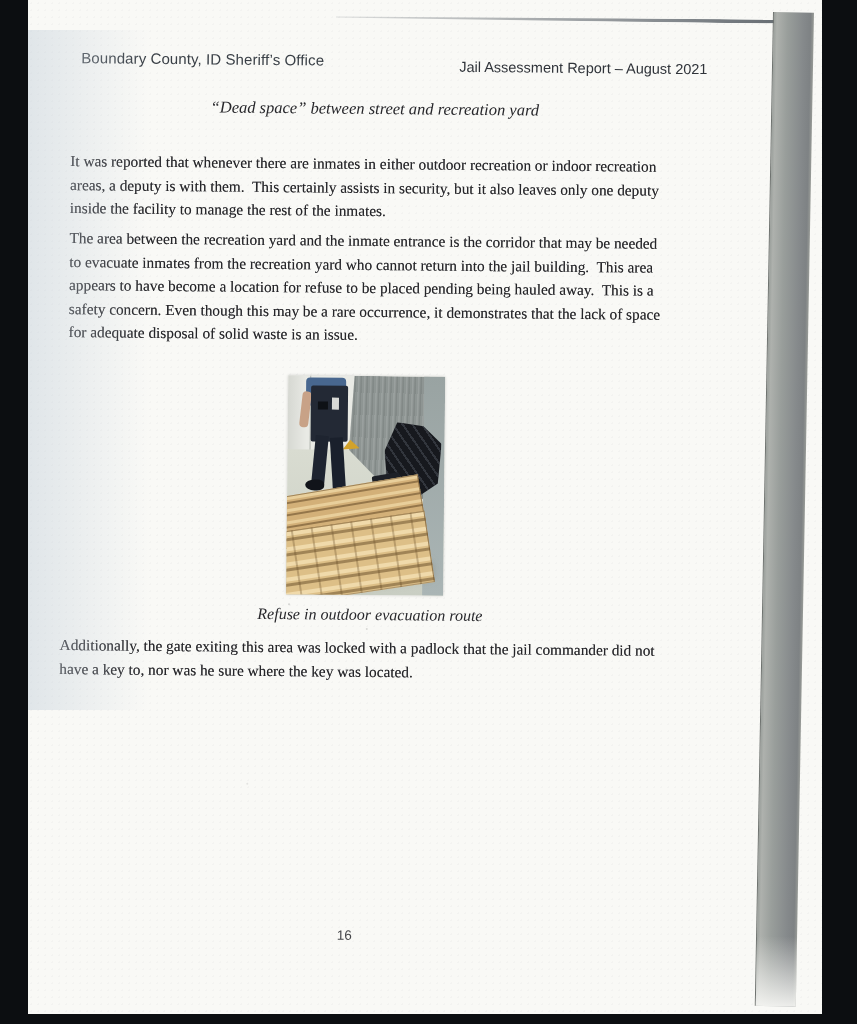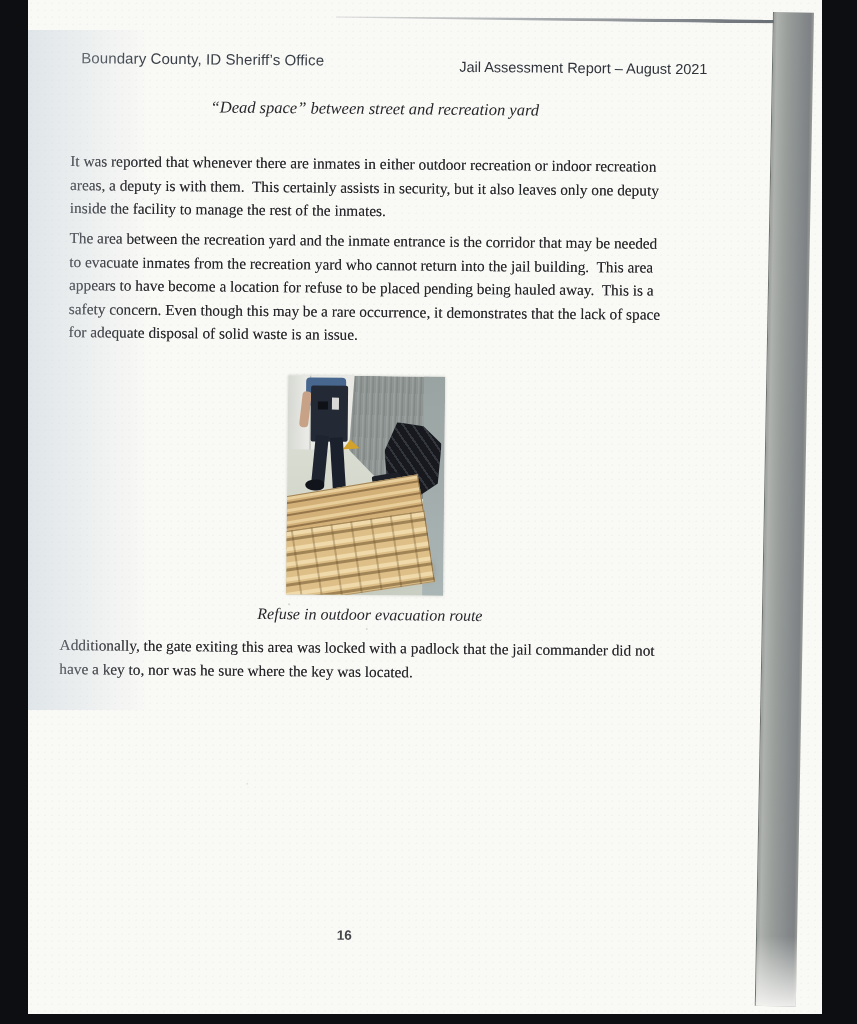--- a/index.html
+++ b/index.html
@@ -45,21 +45,21 @@
   .header-right{position:absolute;left:428px;top:58px;font-size:14.5px;color:#30343a;}
   .doc-title{position:absolute;left:24px;top:99px;width:640px;text-align:center;
     font-style:italic;font-size:16.5px;color:#27272b;}
   .para{position:absolute;font-size:15.3px;line-height:23.5px;}
   .tline{white-space:pre;text-shadow:0 0 0.5px rgba(45,45,48,0.6);}
   .p1{left:40px;top:152px;}
   .p2{left:40px;top:229px;}
   .p3{left:34px;top:636px;}
   .caption{position:absolute;left:24px;top:606px;width:640px;text-align:center;
     font-style:italic;font-size:16px;color:#28282c;}
-  .page-number{position:absolute;left:314px;top:928px;font-size:13.5px;color:#45464a;font-weight:bold;}
+  .page-number{position:absolute;left:314px;top:928px;font-size:13.5px;color:#45464a;}
   
   .fade-overlay{
     position:absolute;left:0;top:30px;width:150px;height:680px;
     background:linear-gradient(to right, rgba(199,210,220,0.5), rgba(249,249,246,0) 80%);
     pointer-events:none;
   }
   .specks{position:absolute;left:262px;top:604px;width:2px;height:2px;border-radius:50%;
     background:rgba(70,70,70,0.2);box-shadow:78px 24px 0 rgba(70,70,70,0.18), -40px 180px 0 rgba(70,70,70,0.12);}
   
   .photo{

